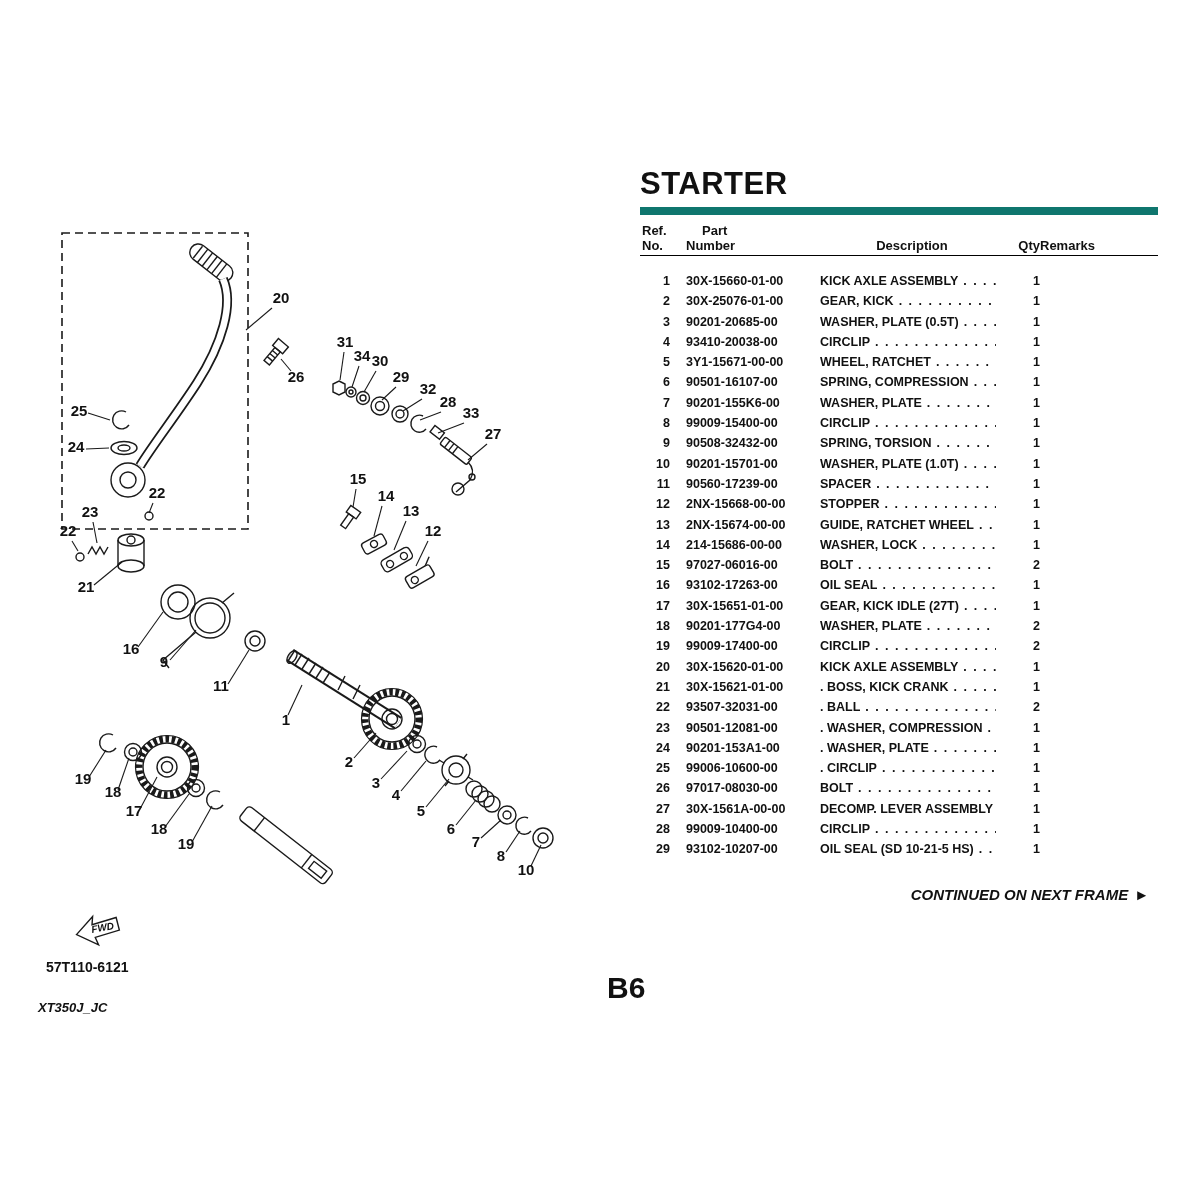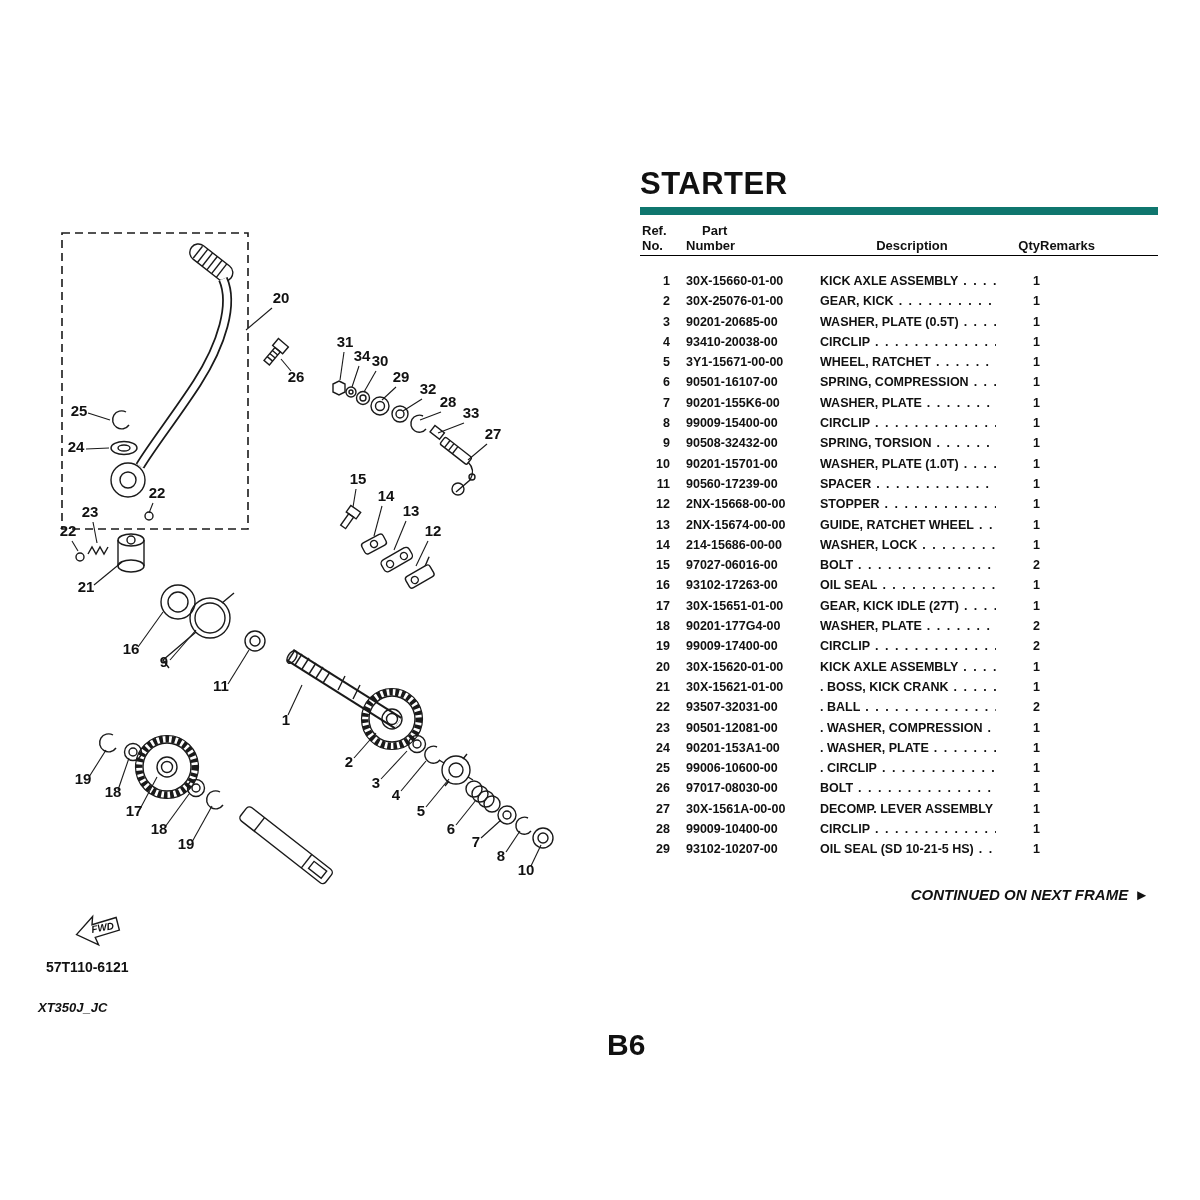--- a/index.html
+++ b/index.html
@@ -29,21 +29,21 @@
   .c-qty { width:36px; flex:none; text-align:right; }
   .c-remarks { width:118px; flex:none; text-align:left; }
   .tbody { margin-top:15px; font-weight:700; font-size:12.5px; }
   .trow { display:flex; align-items:baseline; height:20.3px; line-height:20.3px; }
   .desc-text { white-space:nowrap; }
   .dot-leader { flex:1 1 0; overflow:hidden; white-space:nowrap; margin-left:5px; letter-spacing:1.5px; }
 
   .continued { position:absolute; right:51px; top:886px; font-size:15px;
                font-weight:700; font-style:italic; white-space:nowrap; }
   .continued .arrow { font-style:normal; margin-left:6px; }
-  .page-code { position:absolute; left:607px; top:1028px; font-size:30px; font-weight:700; }
+  .page-code { position:absolute; left:607px; top:971px; font-size:30px; font-weight:700; }
   .doc-code { position:absolute; left:38px; top:1000px; font-size:13px; font-weight:700;font-style:italic; }
 </style>
 </head>
 <body>
 
 <div class="page">
 
   <div class="diagram-wrap">
     <svg id="diagram-svg" width="640" height="1100" viewBox="0 0 640 1100">
       <g stroke="#1a1a1a" fill="none" stroke-width="1.4">

